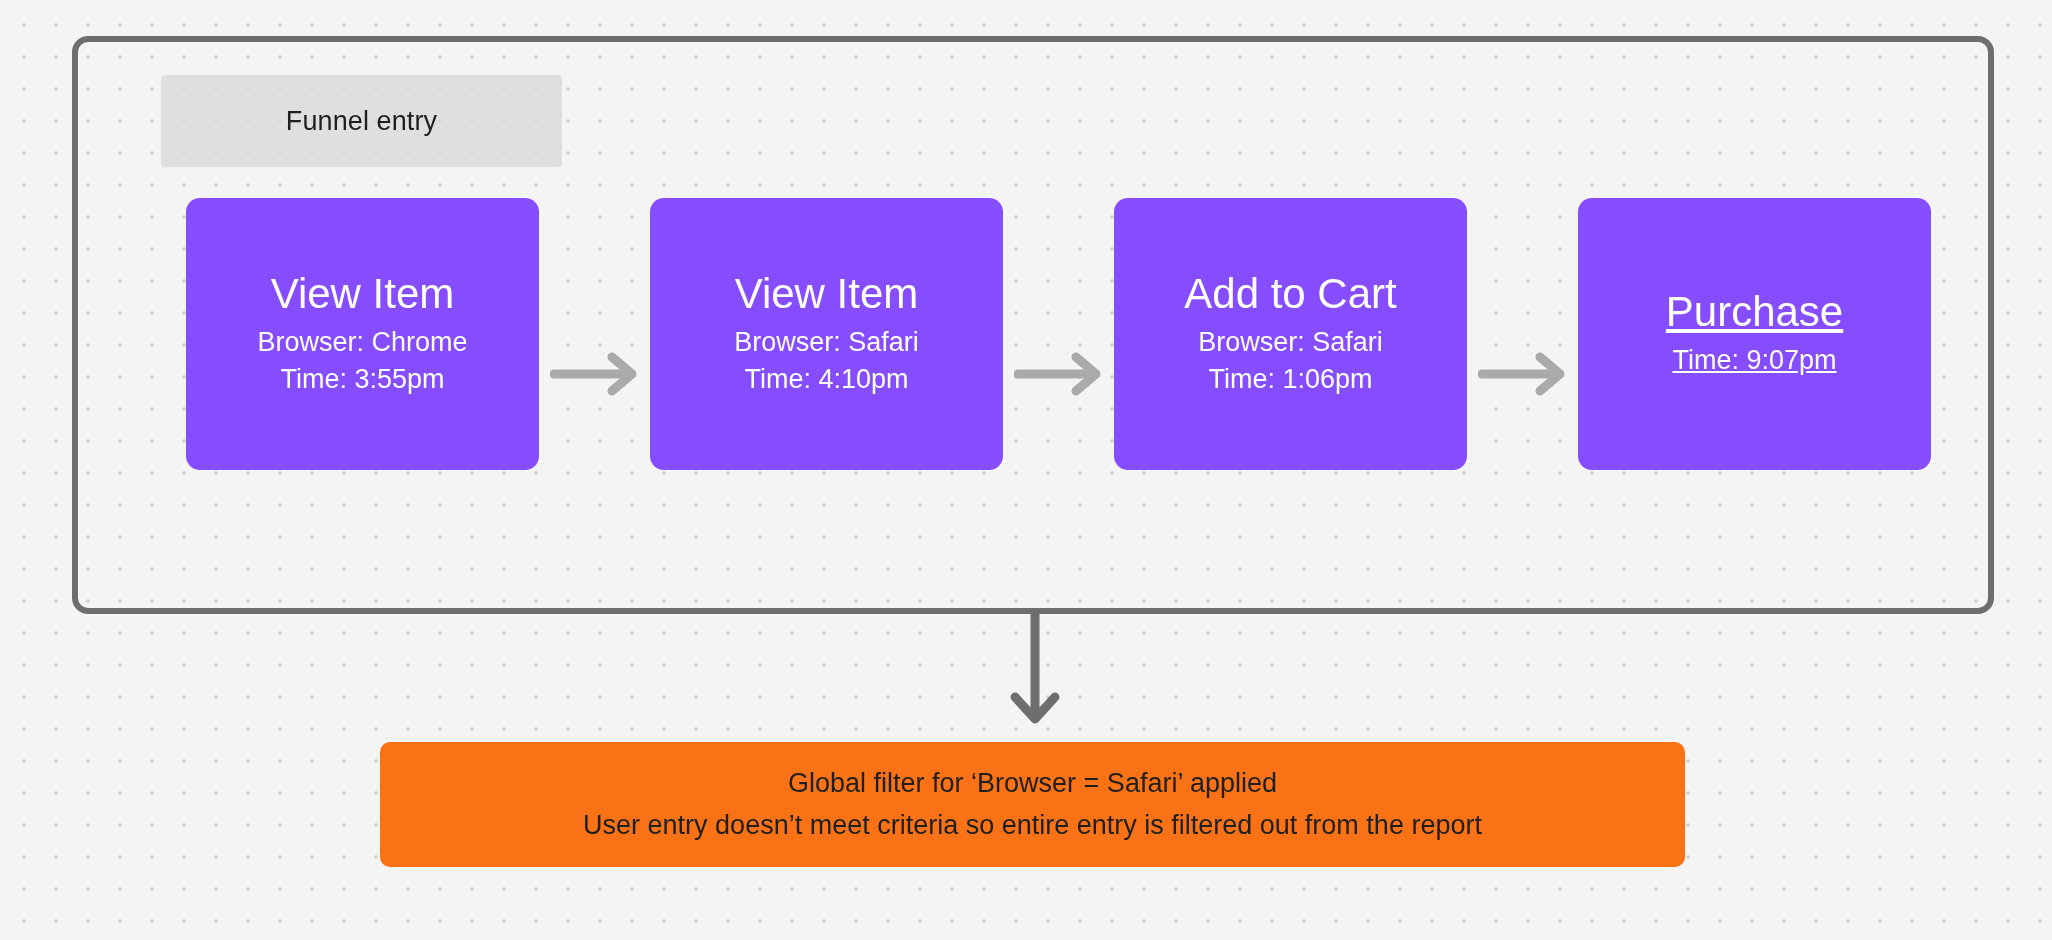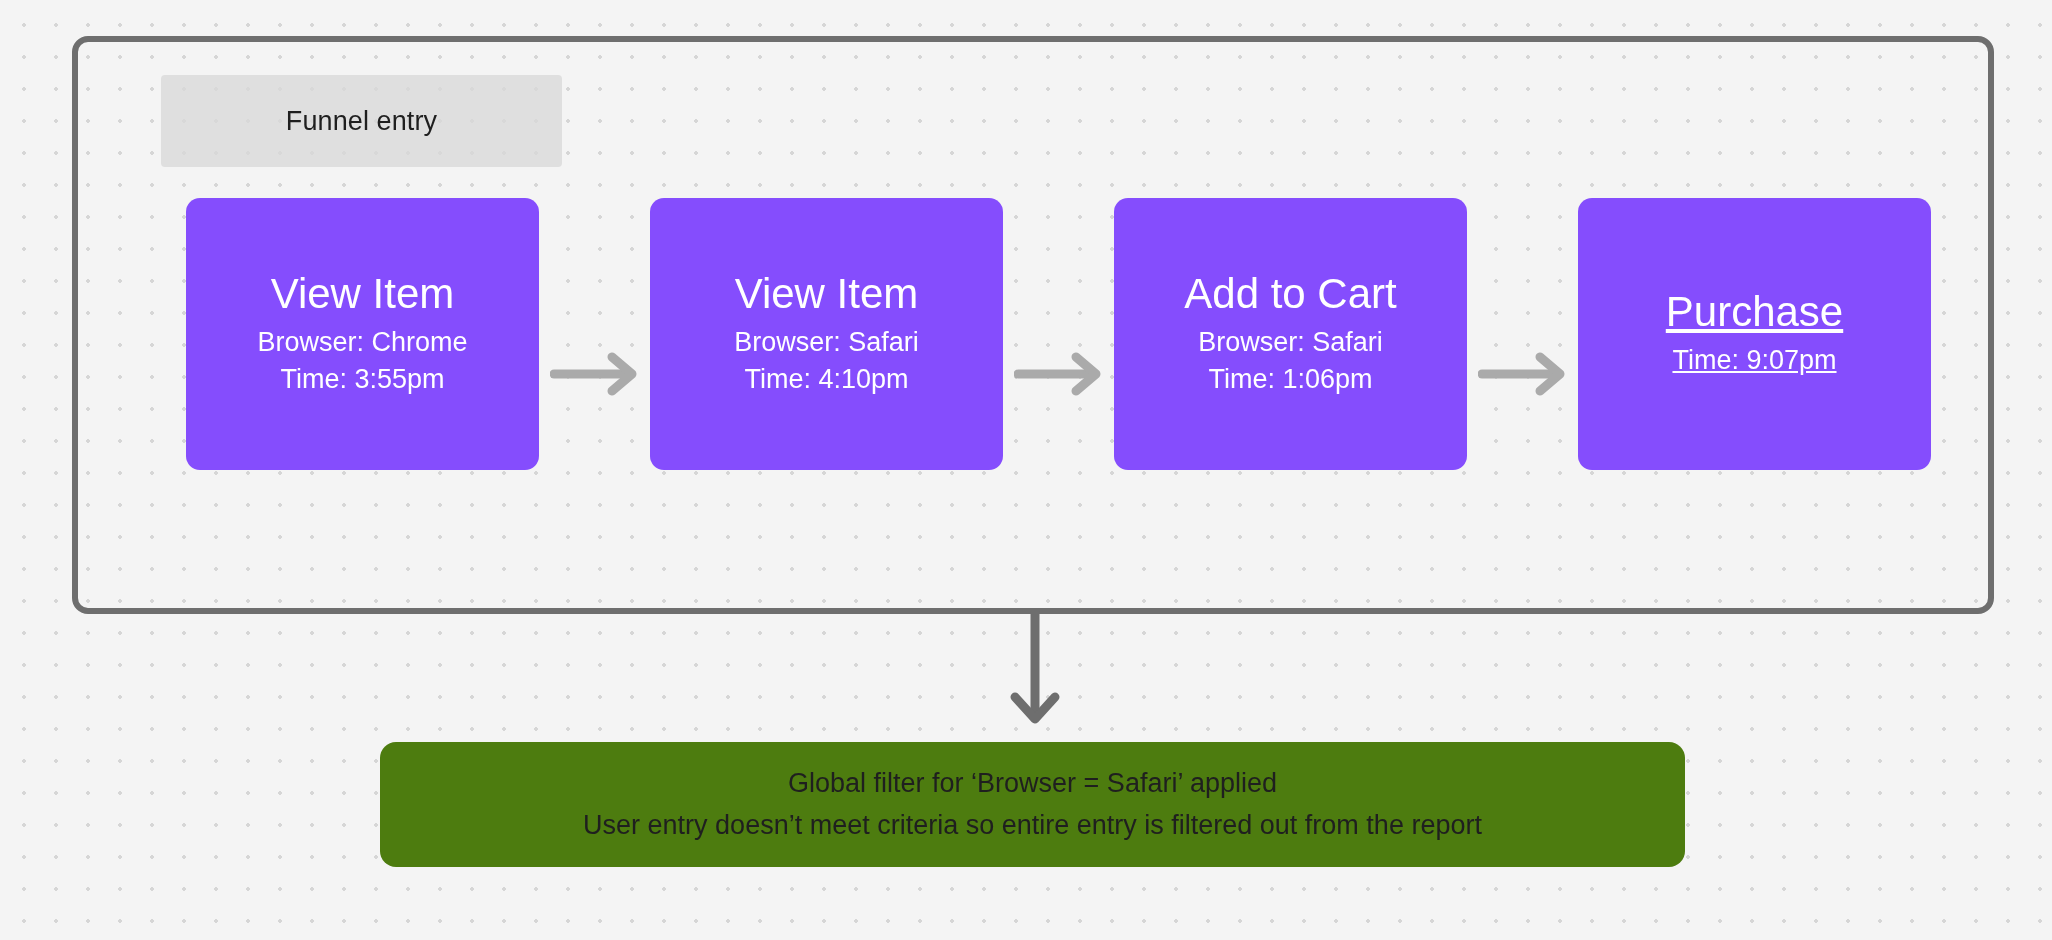--- a/index.html
+++ b/index.html
@@ -126,22 +126,22 @@
     z-index: 2;
   }
 
   
   #filter-note {
     position: absolute;
     left: 380px;
     top: 742px;
     width: 1305px;
     height: 125px;
-    background-color: #4d7c0f;
-    border-radius: 16px;
+    background-color: #f97316;
+    border-radius: 10px;
     display: flex;
     flex-direction: column;
     align-items: center;
     justify-content: center;
     color: #1f1f1f;
     text-align: right;
   }
   .note-line {
     font-size: 27px;
     line-height: 1.55;

